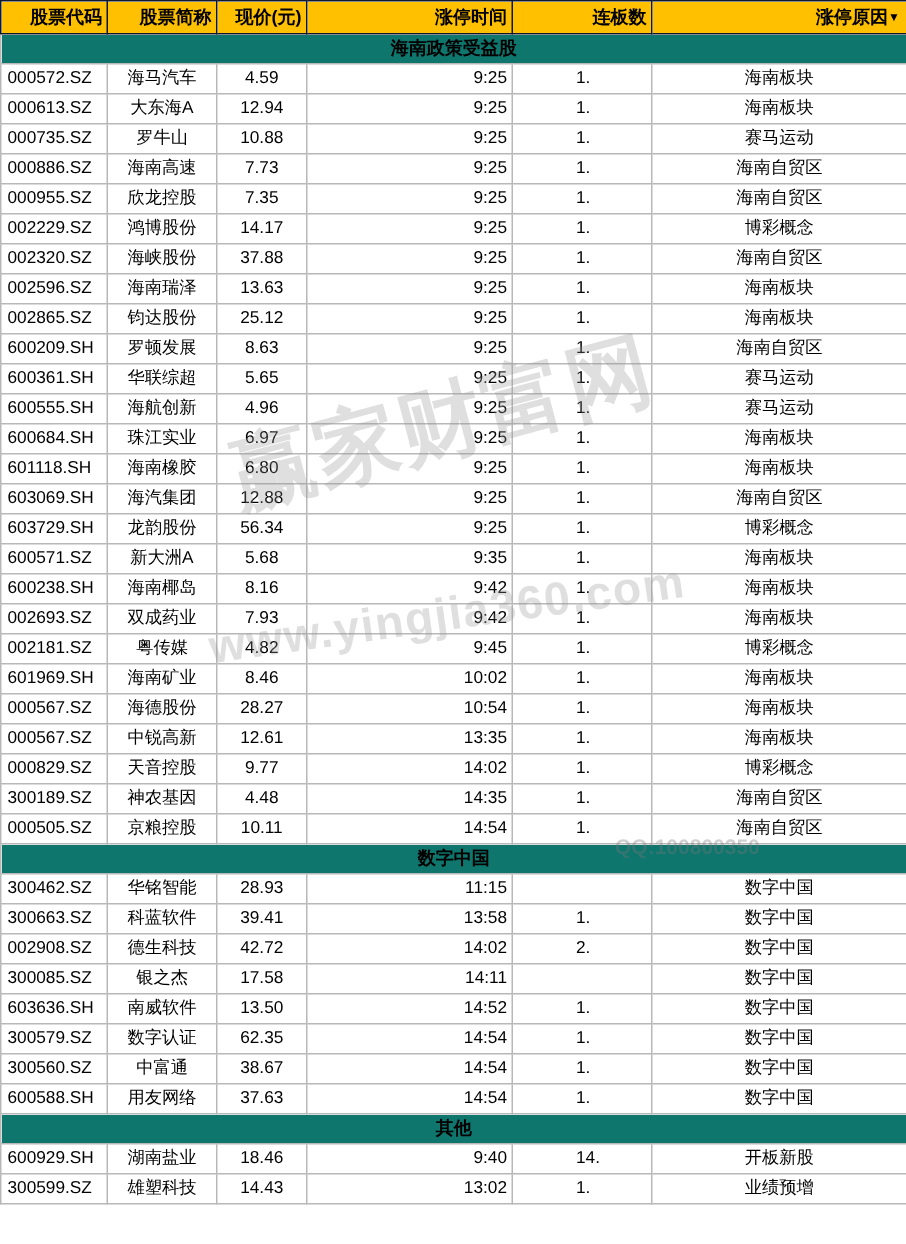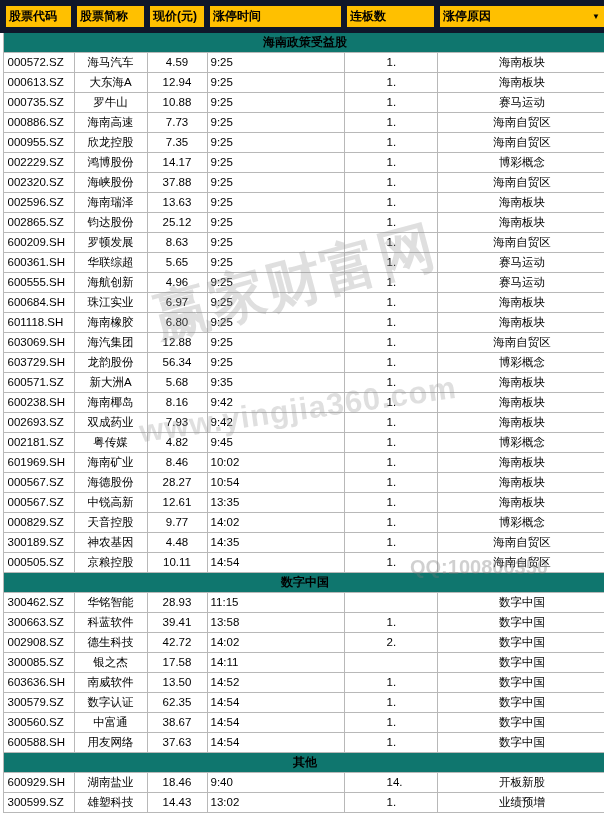--- a/index.html
+++ b/index.html
@@ -34,21 +34,21 @@
     letter-spacing: 2px;
   }
   .wm2 {
     left: 138px; top: 392px;
     font-size: 31px;
     transform: rotate(-8deg);
     letter-spacing: 1px;
   }
   .wm3 {
     left: 410px; top: 556px;
-    font-size: 20px;
+    font-size: 14px;
     color: rgba(120,120,120,0.35);
   }
   table {
     border-collapse: collapse;
     width: 604px;
     table-layout: fixed;
     position: relative;
     z-index: 1;
   }
   col.c0 { width: 71px; }
@@ -64,36 +64,36 @@
     height: 19px;
     line-height: 19px;
     padding: 0 3px;
     overflow: hidden;
     white-space: nowrap;
   }
   thead th {
     background: #ffc000;
     color: #000000;
     font-weight: bold;
-    text-align: left;
+    text-align: right;
     font-size: 12px;
     height: 21px;
     line-height: 21px;
-    border: 6px solid #0f172a;
+    border: 1px solid #0f172a;
   }
   .group-row td {
     text-align: center;
     font-weight: bold;
     font-size: 12px;
     background: #0f766e;
   }
   .code { text-align: left; padding-left: 4px; }
   .name { text-align: center; }
   .price { text-align: center; margin-left: 48px; }
-  .time { text-align: left; }
+  .time { text-align: right; }
   .lianban { text-align: left; padding-left: 42px; }
   .reason { text-align: center; }
   .sort-arrow {
     float: right;
     font-size: 8px;
     line-height: 21px;
     margin-right: 1px;
   }
   .hdr-inner { display: inline-block; }
 </style>

